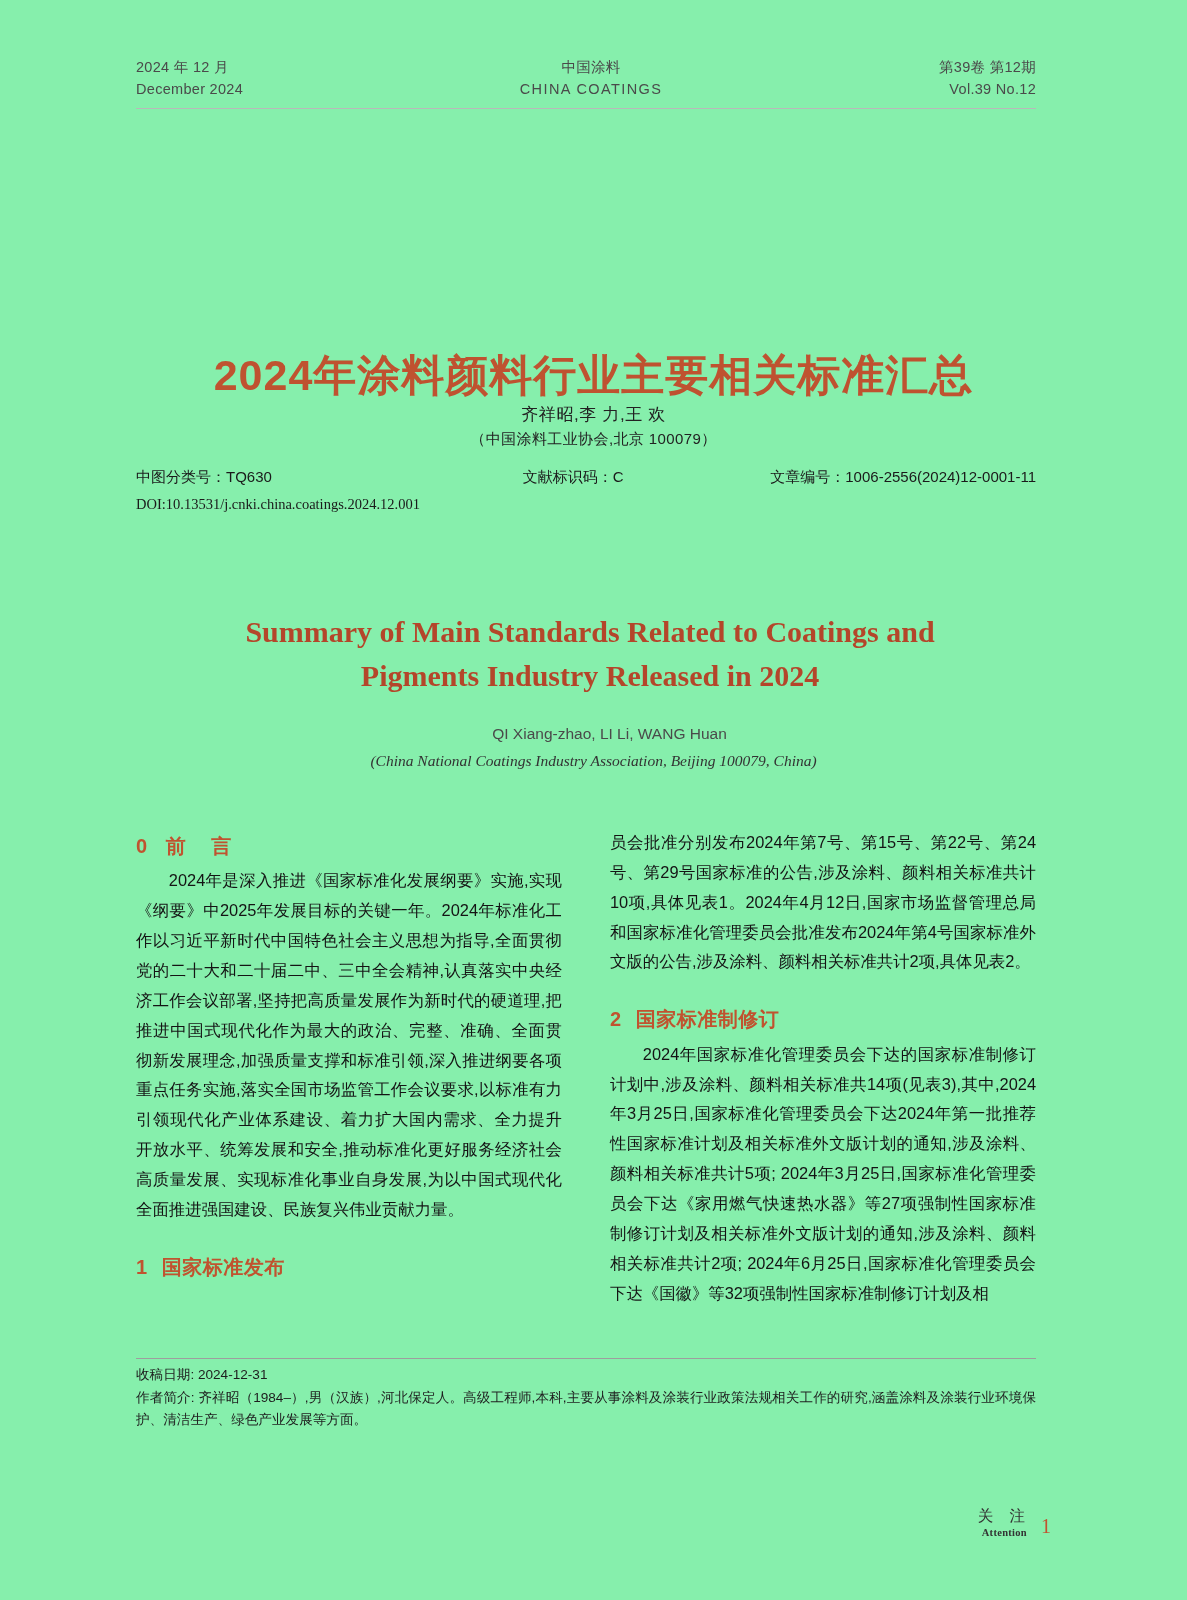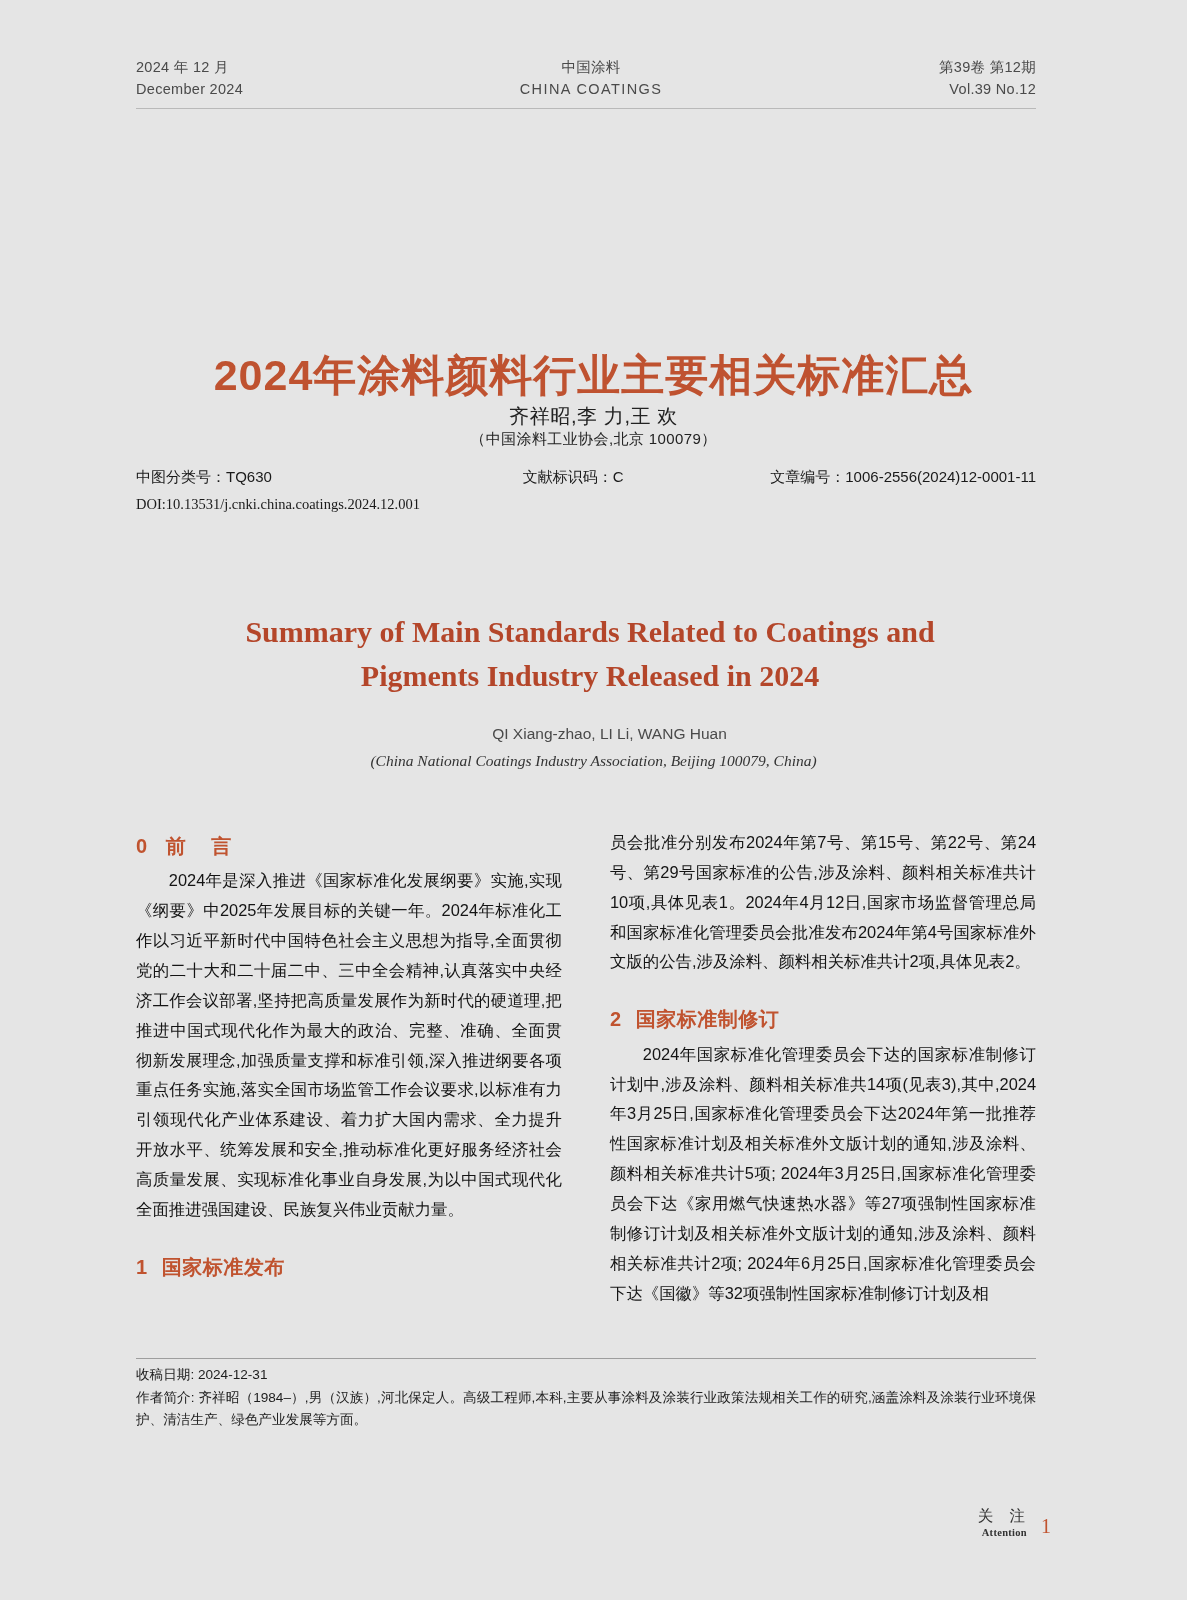--- a/index.html
+++ b/index.html
@@ -13,21 +13,21 @@
     position: relative;
     font-family: "Liberation Serif", serif;
     color: #1a1a1a;
     overflow: hidden;
   }
   .page {
     position: absolute;
     left: 0; top: 0;
     width: 1187px;
     height: 1600px;
-    background: #e5e5e5;
+    background: #86efac;
   }
 
   
   .runhead {
     position: absolute;
     left: 136px;
     top: 56px;
     width: 900px;
     height: 52px;
     border-bottom: 1.5px solid #b9b9b9;
@@ -61,21 +61,21 @@
     letter-spacing: 1px;
     color: #bf5230;
   }
   .authors-cn {
     position: absolute;
     top: 403px;
     left: 0;
     width: 1187px;
     text-align: center;
     font-family: "Liberation Sans", sans-serif;
-    font-size: 20px;
+    font-size: 17px;
     color: #222;
     letter-spacing: .6px;
   }
   .affil-cn {
     position: absolute;
     top: 430px;
     left: 0;
     width: 1187px;
     text-align: center;
     font-family: "Liberation Sans", sans-serif;

